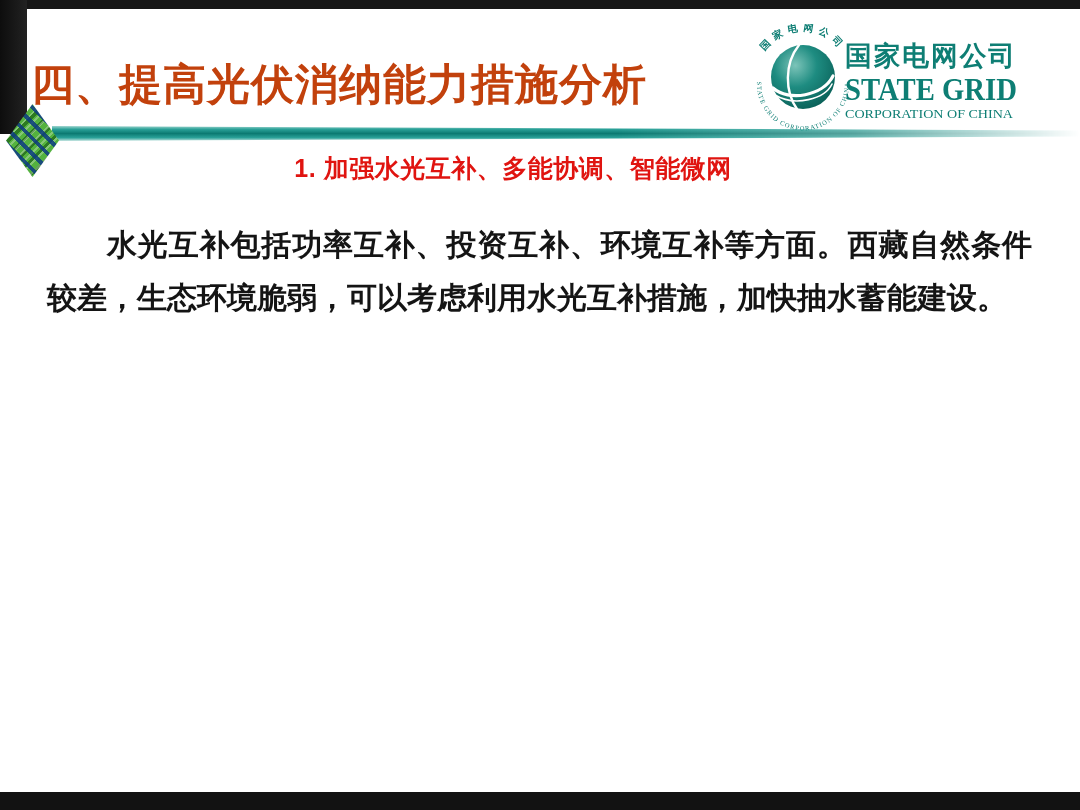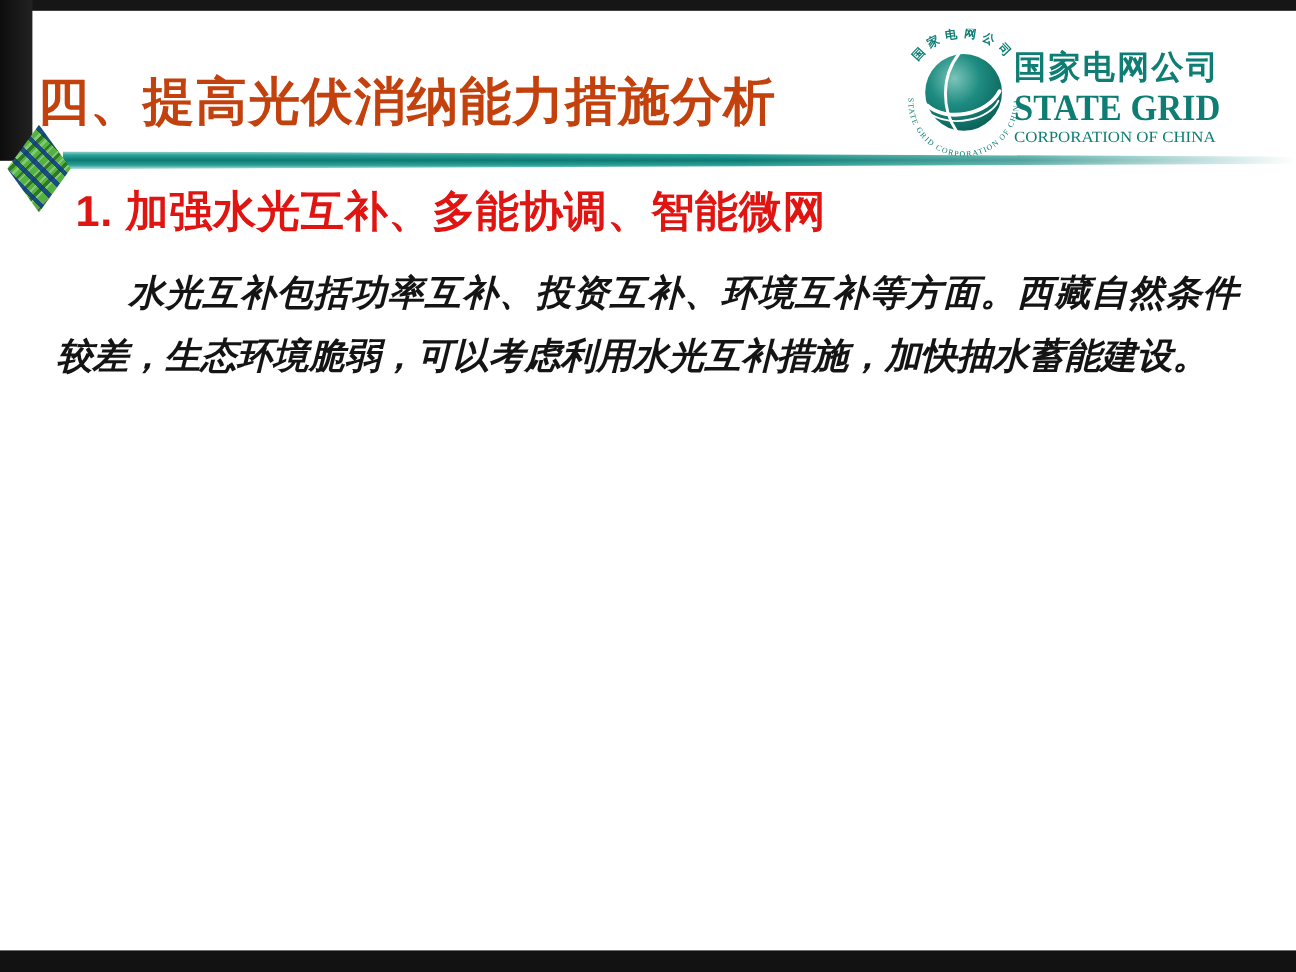--- a/index.html
+++ b/index.html
@@ -32,29 +32,29 @@
     background-image:
       repeating-linear-gradient(45deg,rgba(13,60,130,.85) 0 4px,rgba(0,0,0,0) 4px 11px),
       repeating-linear-gradient(-45deg,rgba(255,255,255,.28) 0 2px,rgba(0,0,0,0) 2px 7px),
       repeating-linear-gradient(-45deg,#2c7a22 0 3px,#54b23f 3px 10px);
     filter:drop-shadow(2px 2px 2px rgba(0,0,0,.35));
     z-index:3;
   }
   
   .subtitle{
     position:absolute;left:63px;top:152px;width:900px;
-    font-size:36px;font-weight:800;color:#e01410;white-space:nowrap;letter-spacing:.5px;
+    font-size:25px;font-weight:800;color:#e01410;white-space:nowrap;letter-spacing:.5px;text-align:center;
   }
   
   .body-text{
     position:absolute;left:47px;top:218px;width:985px;
     font-size:30px;line-height:53px;font-weight:700;color:#141414;
     text-align:justify;text-align-last:left;
   }
-  .body-text p{margin:0;text-indent:2em;font-style:italic;}
+  .body-text p{margin:0;text-indent:2em;}
   .body-text p.p3{margin-top:9px;}
   
   .logo{position:absolute;left:737px;top:24px;width:300px;height:108px;}
   .logo text{fill:#0e7e74;}
   .logo .zh-main{font-family:"Liberation Sans","DejaVu Sans",sans-serif;font-weight:700;font-size:27px;letter-spacing:2px;}
   .logo .en-main{font-family:"Liberation Serif","DejaVu Serif",serif;font-weight:700;font-size:31px;}
   .logo .en-sub{font-family:"Liberation Serif","DejaVu Serif",serif;font-size:13px;}
   .logo .ring-zh{font-size:10px;letter-spacing:5px;font-weight:700;}
   .logo .ring-en{font-size:6.5px;letter-spacing:1.1px;font-family:"Liberation Serif","DejaVu Serif",serif;}
 </style>

